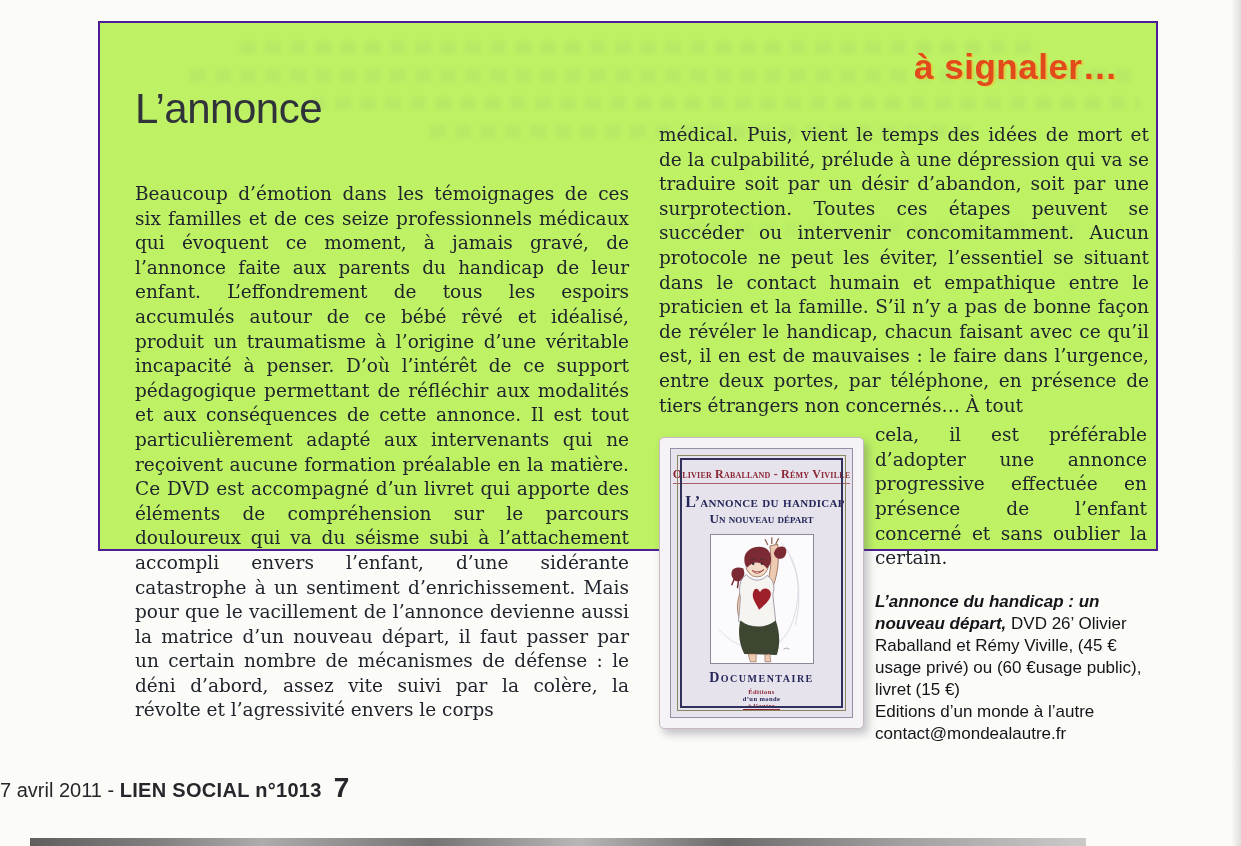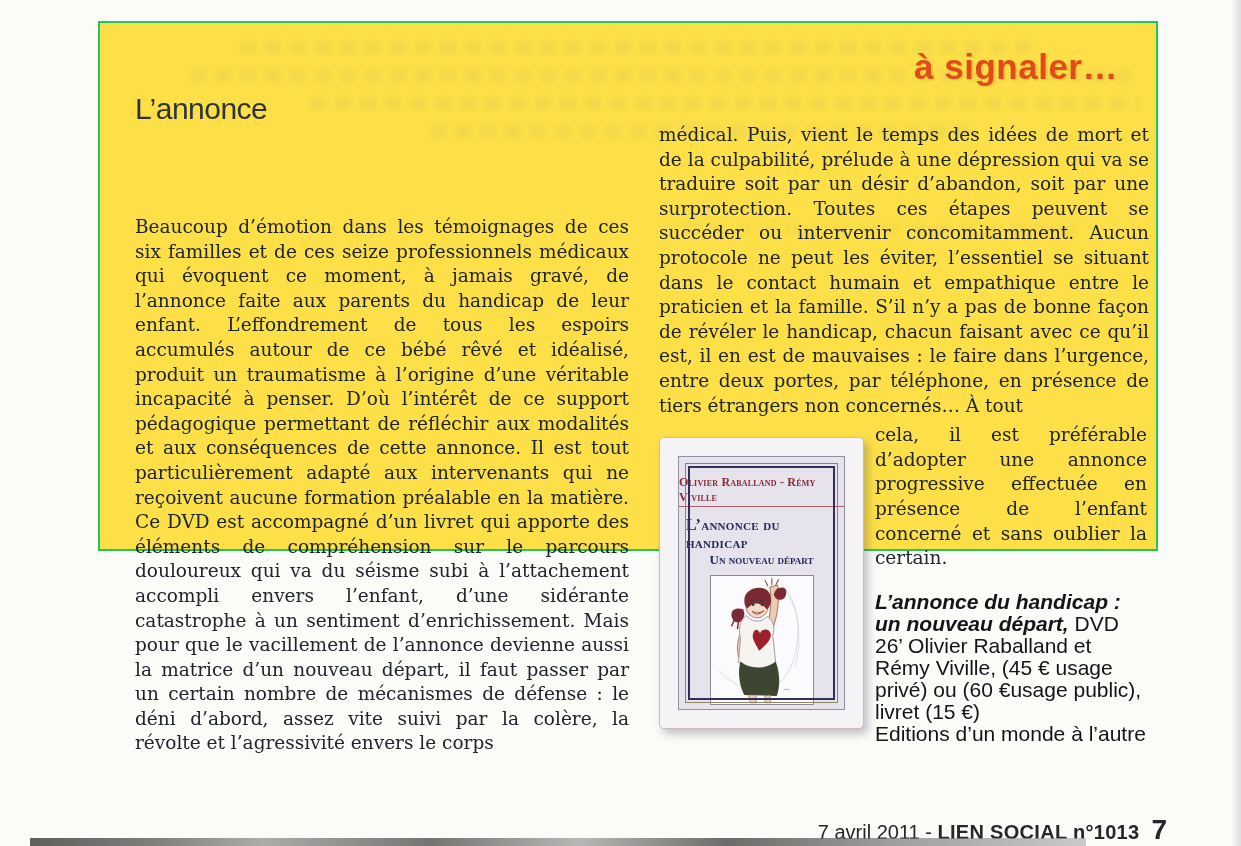--- a/index.html
+++ b/index.html
@@ -14,57 +14,57 @@
     position:absolute; right:0; top:0; width:10px; height:100%;
     background:linear-gradient(90deg, rgba(0,0,0,0), rgba(120,120,130,.22));
   }
   .scan-bottom-bar {
     position:absolute; left:30px; top:838px; width:1056px; height:8px;
     background:linear-gradient(90deg,#1c1c1c 0%,#4a4a4a 12%,#8a8a8a 22%,#3a3a3a 38%,#9a9a9a 52%,#2e2e2e 66%,#777 82%,#b5b5b5 100%);
     opacity:.7;
   }
   .page-box {
     position:absolute; left:98px; top:21px; width:1060px; height:530px;
-    background:#fde047;
-    border:2px solid #22c55e;
+    background:#bef264;
+    border:2px solid #4c1d95;
   }
   
   .ghost {
     position:absolute; height:13px;
     background:repeating-linear-gradient(90deg, rgba(95,105,125,.5) 0 16px, rgba(95,105,125,0) 16px 25px);
     filter:blur(2px); opacity:.12; pointer-events:none;
   }
   .signal-label {
     position:absolute; top:24px; right:38px;
     font-size:35px; font-weight:bold; color:#e24a1b;
     text-shadow:2px 1px 0 rgba(250,185,40,.55);
     letter-spacing:.5px;
   }
   .article-title {
     position:absolute; left:35px; top:60px;
-    font-size:30px; line-height:52px; font-weight:500;
+    font-size:42px; line-height:52px; font-weight:500;
     color:#30343a; letter-spacing:-.5px;
   }
   .body-text {
     font-family:"DejaVu Serif", serif;
     font-size:18.5px; line-height:24.6px;
     color:#20242c; text-align:justify;
     hyphens:auto; -webkit-hyphens:auto;
   }
-  .col1 { position:absolute; left:35px; top:192px; width:494px; }
+  .col1 { position:absolute; left:35px; top:159px; width:494px; }
   .col2 { position:absolute; left:559px; top:100px; width:490px; }
   .wrap-row { display:flex; gap:11px; margin-top:5px; align-items:flex-start; }
   .beside { width:272px; }
   
   .dvd-card {
     flex:none; width:205px; height:292px;
     background:#f5f3f5;
     border:1px solid #c8bac2; border-radius:5px;
     box-shadow:4px 5px 8px rgba(70,70,95,.32);
-    padding:18px; margin-top:14px;
+    padding:10px; margin-top:14px;
   }
   .dvd-inner {
     position:relative; height:100%;
     background:#e6e3ec; border:1px solid #938ea2;
     display:flex; flex-direction:column; align-items:center;
     overflow:hidden;
   }
   .dvd-frame-outer { position:absolute; inset:6px; border:1px solid #8c8660; }
   .dvd-frame-inner { position:absolute; inset:9px; border:2px solid #30305a; }
   .dvd-authors {
@@ -96,28 +96,28 @@
     margin-top:2px; text-align:center;
     font-family:"Liberation Serif", serif; font-size:6.5px; line-height:7px;
     font-weight:bold; letter-spacing:.4px;
     color:#8c2534;
   }
   .dvd-logo .l2 { color:#26265a; }
   .dvd-logo .l3 { border-bottom:1px solid #8c2534; }
   
   .caption {
     margin-top:20px;
-    font-size:21px; line-height:22px; color:#141419;
+    font-size:17px; line-height:22px; color:#141419;
   }
   .caption .cap-title { font-weight:bold; font-style:italic; }
   .caption p { margin:0; }
   
   .footer {
     position:absolute; left:0; top:772px; width:1167px;
-    text-align:right; color:#26262b; font-size:20px;margin-top:42px;
+    color:#26262b; font-size:20px;
   }
   .footer .mag { font-weight:bold; letter-spacing:.3px; }
   .footer .pagenum { font-weight:bold; font-size:28px; margin-left:12px; }
 </style>
 </head>
 <body>
 
 <div class="page-box">
 
   <div class="ghost" style="left:140px; top:18px;  width:800px;"></div>
@@ -196,20 +196,21 @@
       </figure>
 
       <div class="beside">
         <p class="body-text" lang="fr">cela, il est préférable d’adopter une annonce progressive effectuée en présence de l’enfant concerné et sans oublier la certain.</p>
 
         <div class="caption">
           <p>
             <span class="cap-title">L’annonce du handicap : un nouveau départ,</span><span> DVD 26’ Olivier Raballand et Rémy Viville, (45 € usage privé) ou (60 €usage public), livret (15 €)</span>
           </p>
           <p>Editions d’un monde à l’autre</p>
+          <p>contact@mondealautre.fr</p>
         </div>
       </div>
     </div>
   </div>
 </div>
 
 <div class="footer">
   <span>7 avril 2011 - </span><span class="mag">LIEN SOCIAL n°1013</span><span class="pagenum">7</span>
 </div>
 

